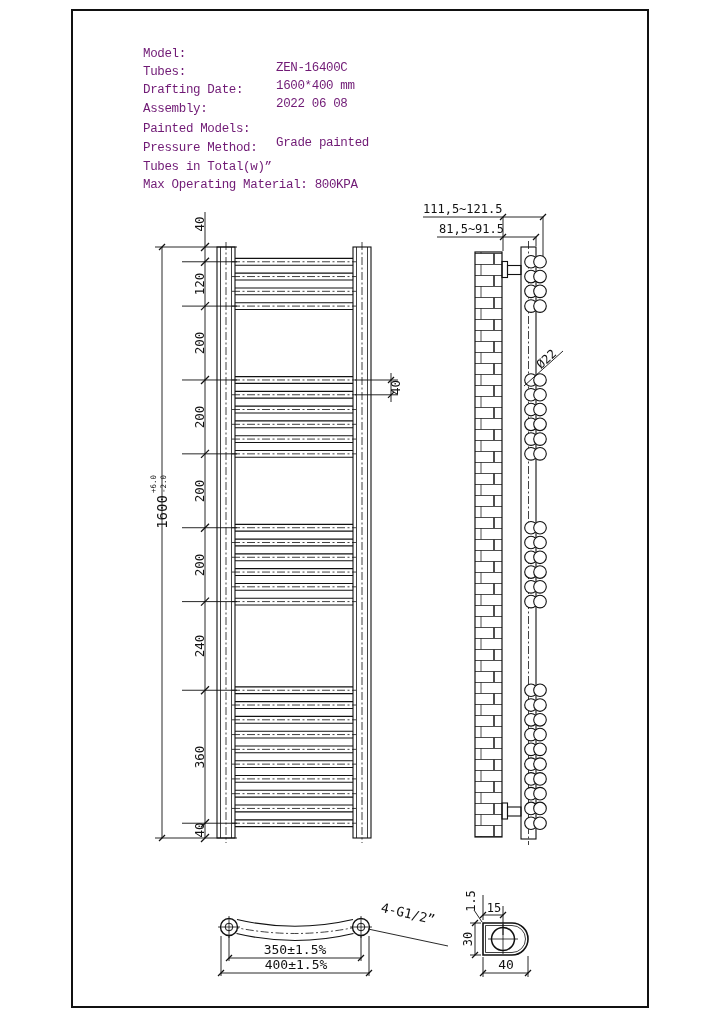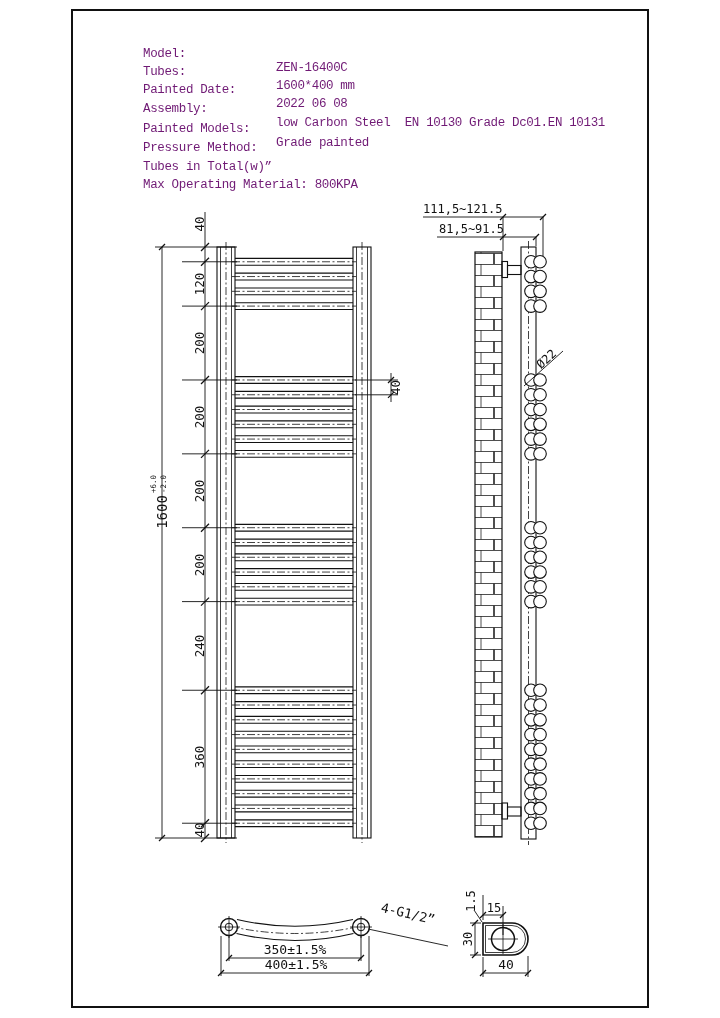--- a/index.html
+++ b/index.html
@@ -370,26 +370,25 @@
 <div class="specs">
   <div class="spec-row" style="top:33px">
     <span class="spec-label">Model:</span>
     <span class="spec-value">ZEN-16400C</span>
   </div>
   <div class="spec-row" style="top:51px">
     <span class="spec-label">Tubes:</span>
     <span class="spec-value">1600*400 mm</span>
   </div>
   <div class="spec-row" style="top:69px">
-    <span class="spec-label">Painted Date:</span>
+    <span class="spec-label">Drafting Date:</span>
     <span class="spec-value">2022 06 08</span>
   </div>
   <div class="spec-row" style="top:88px">
     <span class="spec-label">Assembly:</span>
-    <span class="spec-value">low Carbon Steel  EN 10130 Grade Dc01.EN 10131</span>
   </div>
   <div class="spec-row" style="top:108px">
     <span class="spec-label">Painted Models:</span>
     <span class="spec-value">Grade painted</span>
   </div>
   <div class="spec-row" style="top:127px">
     <span class="spec-label">Pressure Method:</span>
   </div>
   <div class="spec-row" style="top:146px">
     <span class="spec-single">Tubes in Total(w)”</span>

